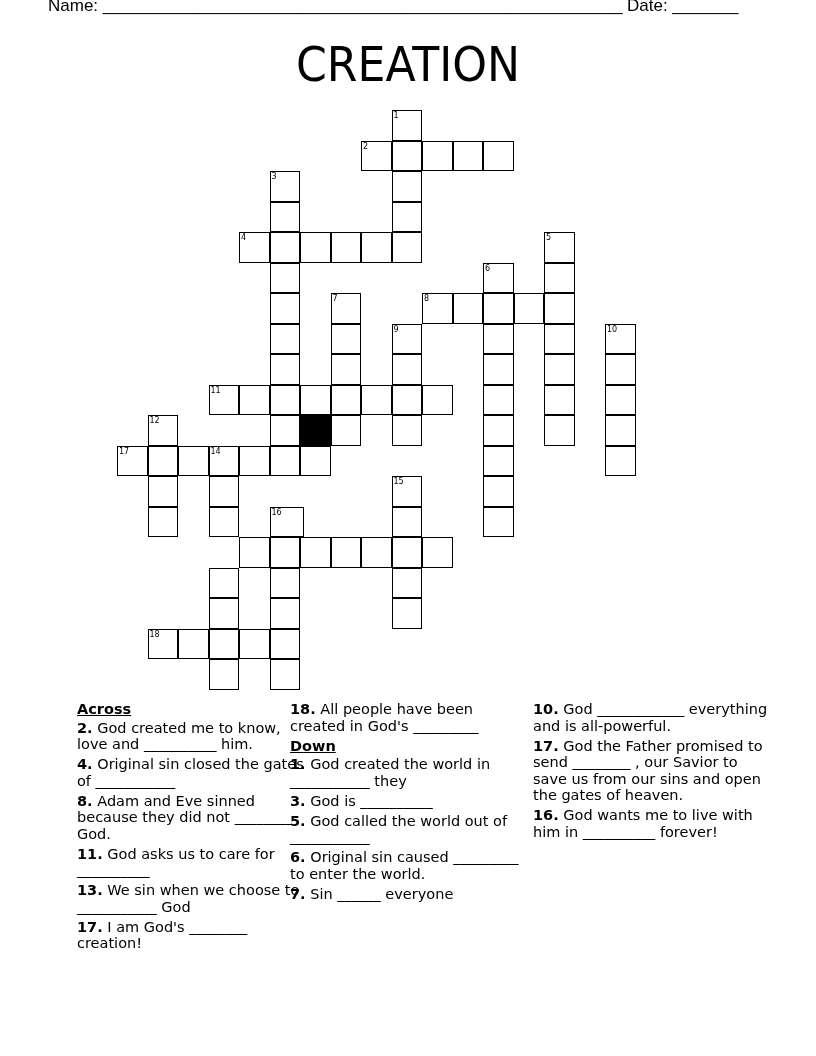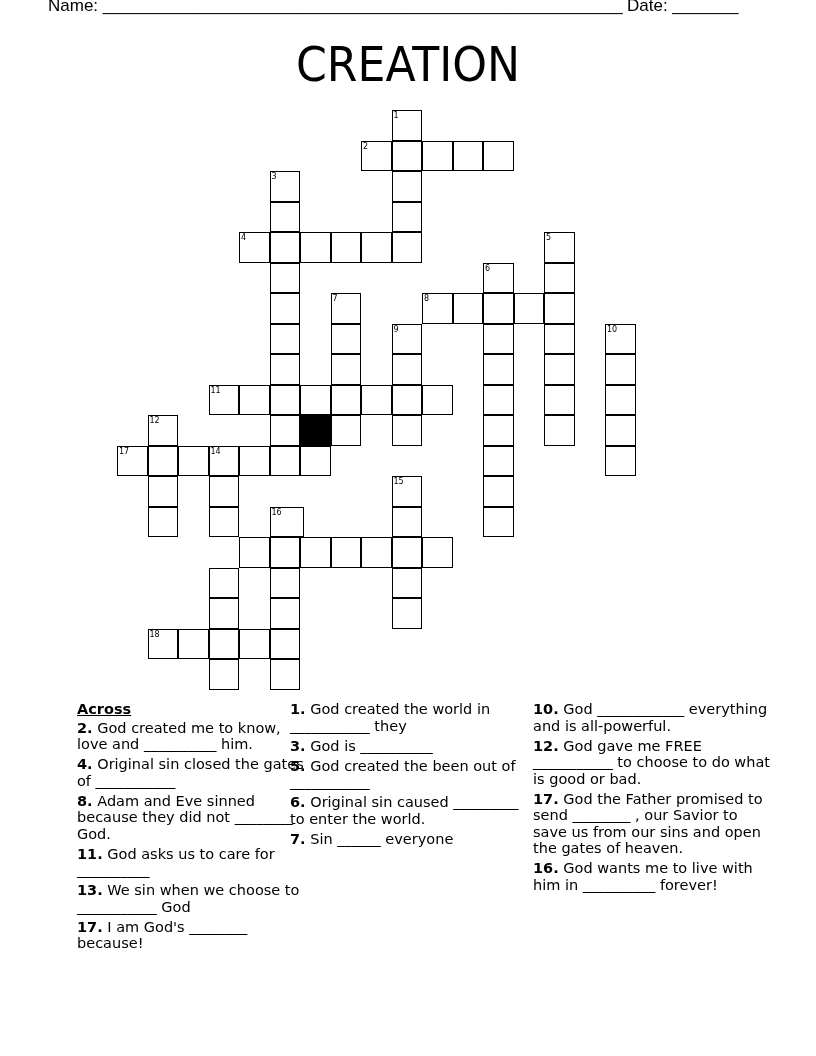--- a/index.html
+++ b/index.html
@@ -165,29 +165,30 @@
     <div class="cell black" style="left: 300px; top: 415px;"></div>
   </div>
 
 <div class="clues col1">
   <div class="heading">Across</div>
   <div class="clue"><b>2.</b> <span>God created me to know, love and __________ him.</span></div>
   <div class="clue"><b>4.</b> <span>Original sin closed the gates of ___________</span></div>
   <div class="clue"><b>8.</b> <span>Adam and Eve sinned because they did not ________ God.</span></div>
   <div class="clue"><b>11.</b> <span>God asks us to care for __________</span></div>
   <div class="clue"><b>13.</b> <span>We sin when we choose to ___________ God</span></div>
-  <div class="clue"><b>17.</b> <span>I am God's ________ because!</span></div>
+  <div class="clue"><b>17.</b> <span>I am God's ________ creation!</span></div>
 </div>
 
 <div class="clues col2">
+  <div class="clue"><b>18.</b> <span>All people have been created in God's _________</span></div>
+  <div class="heading">Down</div>
   <div class="clue"><b>1.</b> <span>God created the world in ___________ they</span></div>
   <div class="clue"><b>3.</b> <span>God is __________</span></div>
-  <div class="clue"><b>5.</b> <span>God created the been out of ___________</span></div>
+  <div class="clue"><b>5.</b> <span>God called the world out of ___________</span></div>
   <div class="clue"><b>6.</b> <span>Original sin caused _________ to enter the world.</span></div>
   <div class="clue"><b>7.</b> <span>Sin ______ everyone</span></div>
 </div>
 
 <div class="clues col3">
   <div class="clue"><b>10.</b> <span>God ____________ everything and is all-powerful.</span></div>
-  <div class="clue"><b>12.</b> <span>God gave me FREE ___________ to choose to do what is good or bad.</span></div>
   <div class="clue"><b>17.</b> <span>God the Father promised to send ________ , our Savior to save us from our sins and open the gates of heaven.</span></div>
   <div class="clue"><b>16.</b> <span>God wants me to live with him in __________ forever!</span></div>
 </div>
 
 </body></html>

